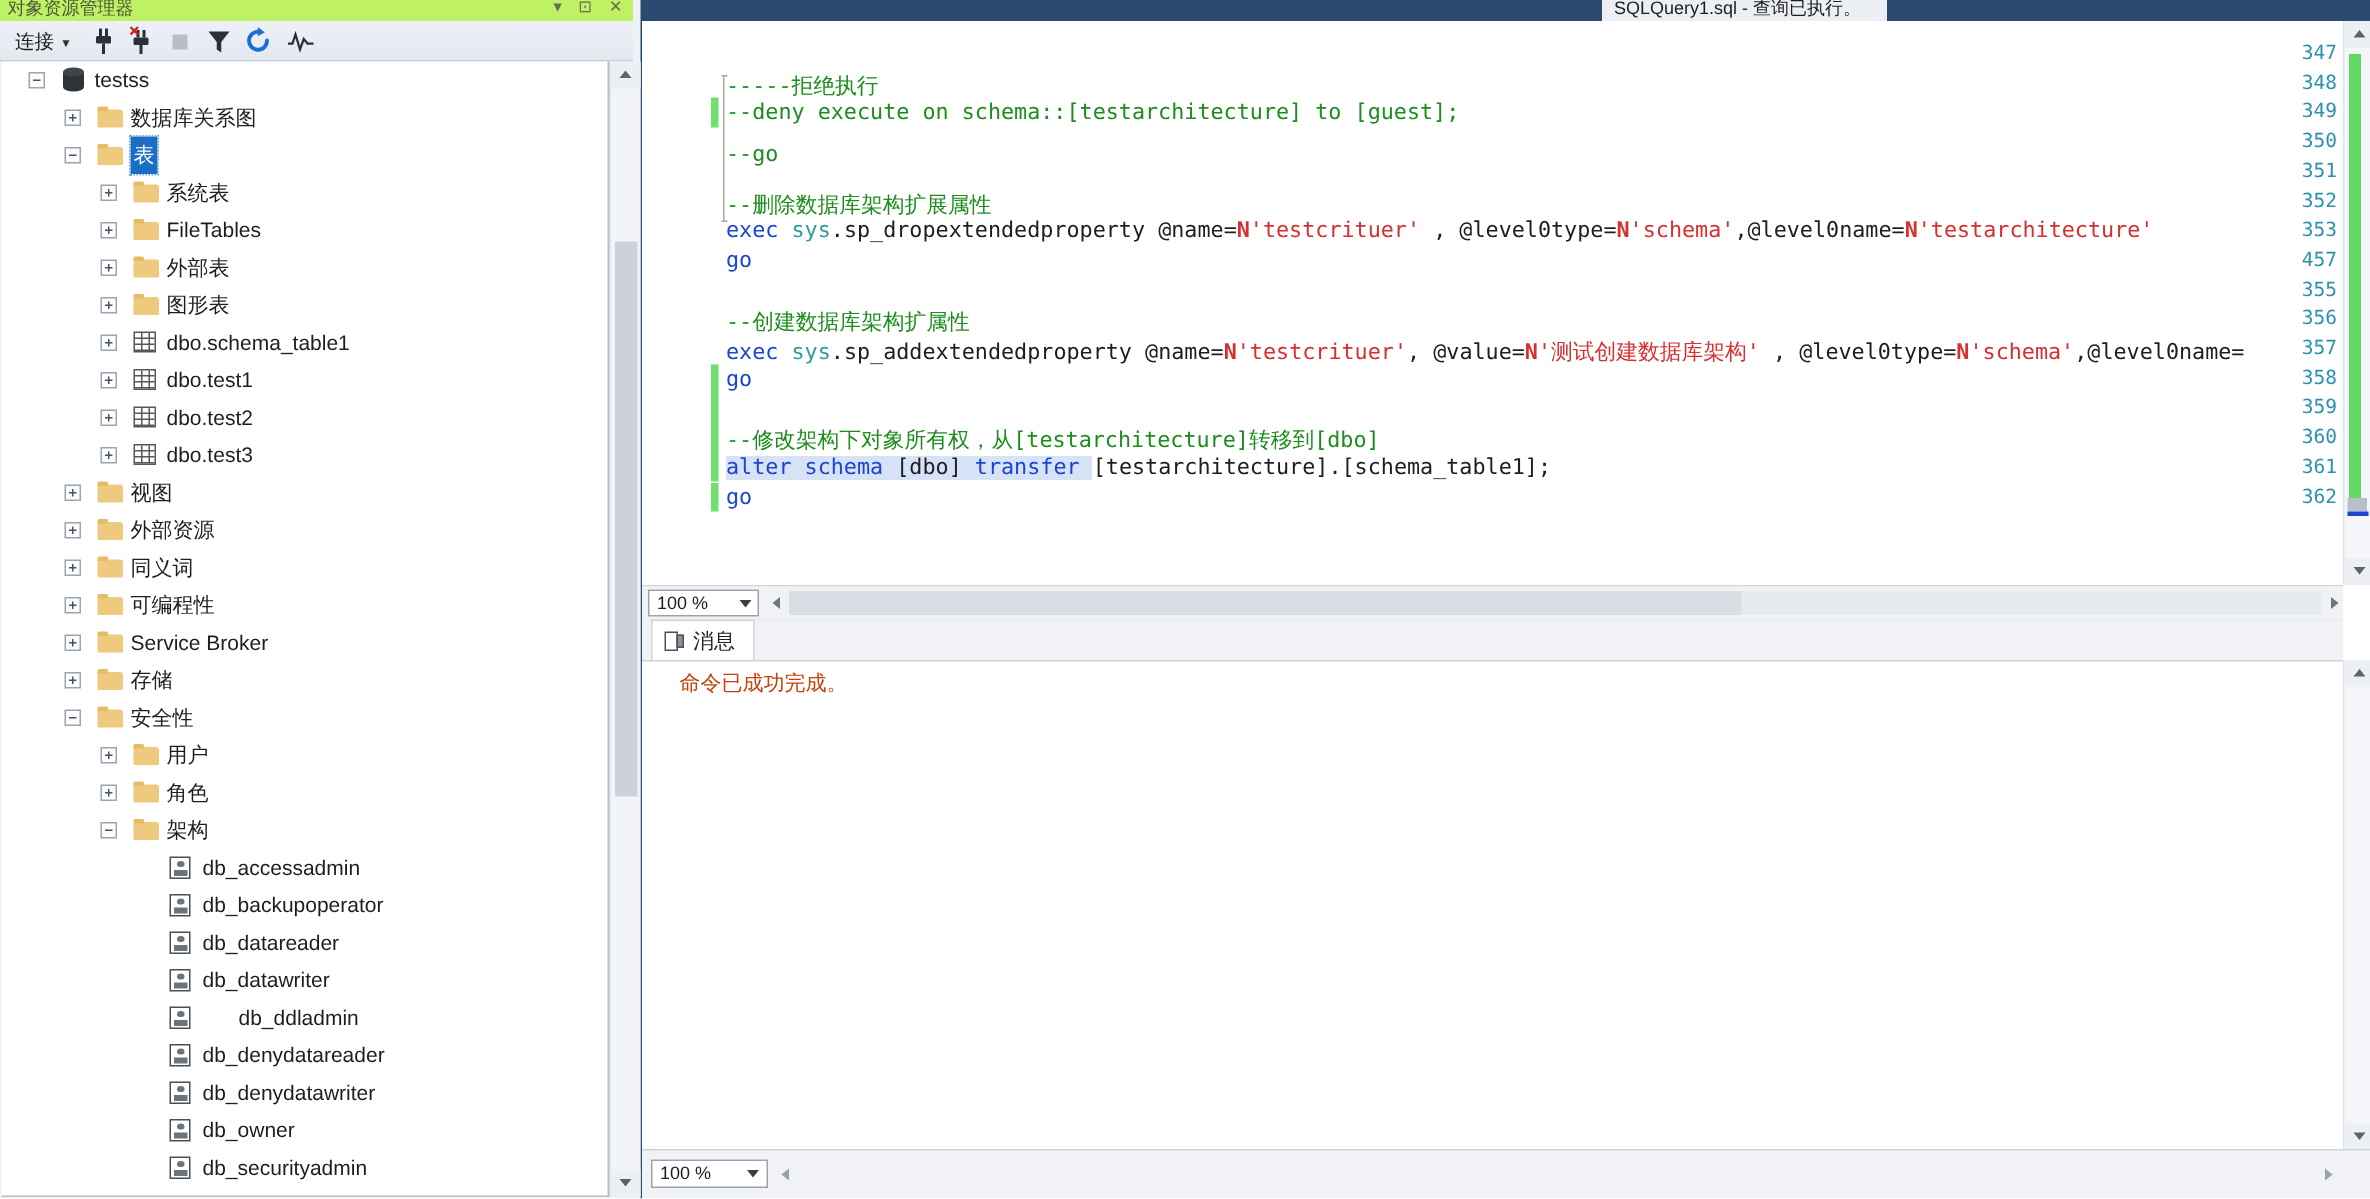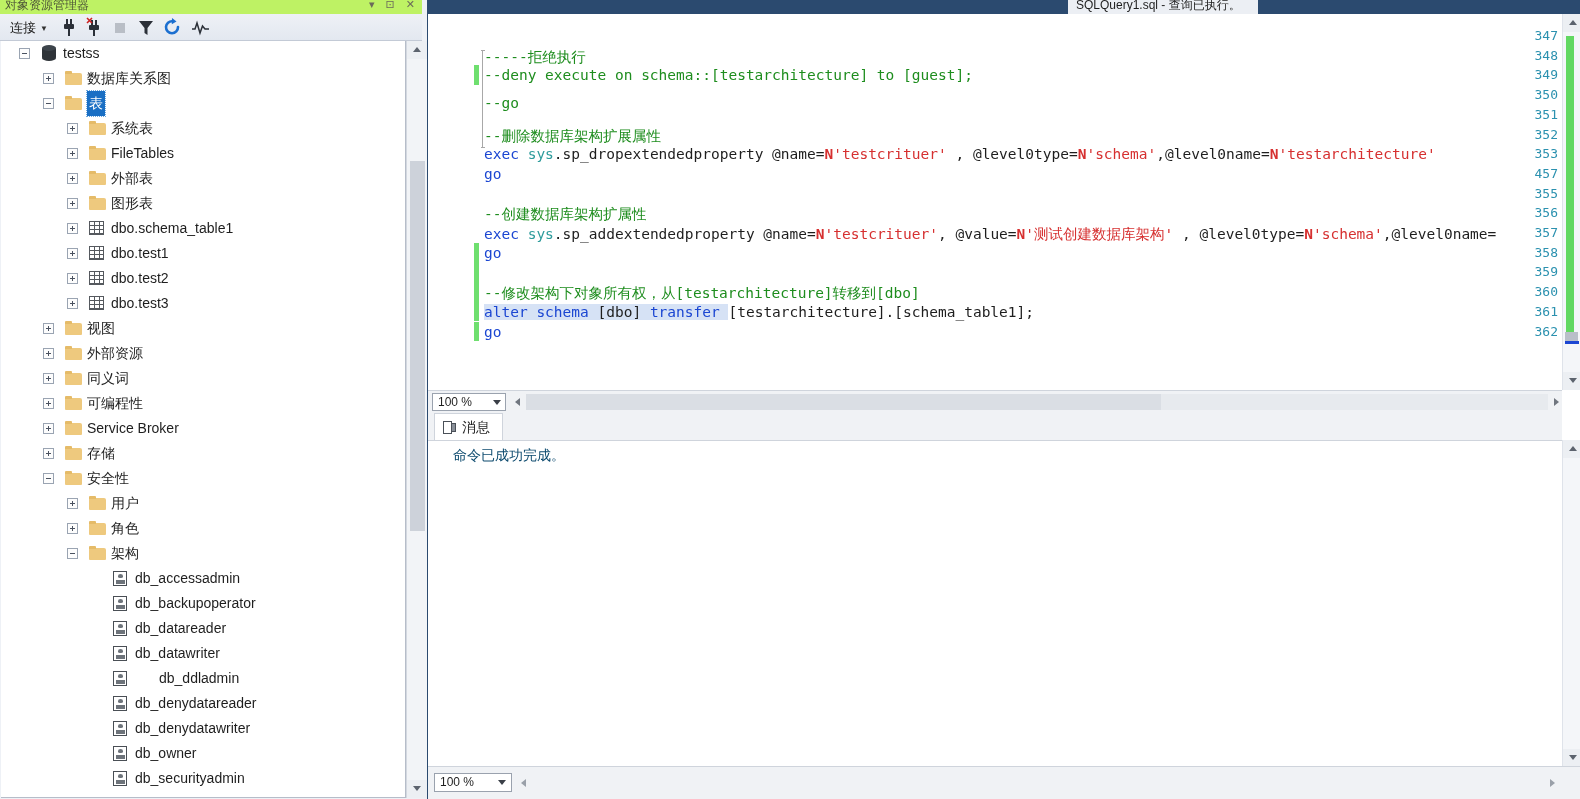--- a/index.html
+++ b/index.html
@@ -132,21 +132,21 @@
            border:1px solid #cfd4dc;border-bottom:none;box-sizing:border-box;line-height:26px;
            font-size:14px;color:#1e1e1e;}
   .msg-ico{display:inline-block;width:14px;height:14px;vertical-align:-3px;margin-right:5px;
            position:relative;}
   .msg-ico:before{content:"";position:absolute;left:0;top:0;width:9px;height:13px;
                   border:1px solid #4a5058;background:#fff;box-sizing:border-box;}
   .msg-ico:after{content:"";position:absolute;left:8px;top:2px;width:5px;height:9px;
                  background:#8a9099;border:1px solid #4a5058;box-sizing:border-box;}
   .res-body{position:absolute;left:0;top:440px;right:18px;bottom:32px;background:#ffffff;
             border-top:1px solid #cfd4dc;}
-  .res-text{position:absolute;left:25px;top:6px;font-size:14px;color:#0c4a6e;}
+  .res-text{position:absolute;left:25px;top:6px;font-size:14px;color:#c2410c;}
 
   .res-vsb{position:absolute;right:0;top:440px;width:18px;bottom:32px;background:#f4f6f9;
            border-left:1px solid #dfe3ea;box-sizing:border-box;}
 
   .bottom-bar{position:absolute;left:0;right:0;bottom:0;height:32px;background:#f0f2f5;
               border-top:1px solid #cfd4dc;}
   .b-zoom{position:absolute;left:6px;top:6px;width:78px;height:19px;background:#fff;
           border:1px solid #9aa2ae;box-sizing:border-box;font-size:12px;}
   .b-zoom .zv{position:absolute;left:5px;top:1px;}
   .b-zoom .zarrow{position:absolute;right:5px;top:6px;border-left:4px solid transparent;

